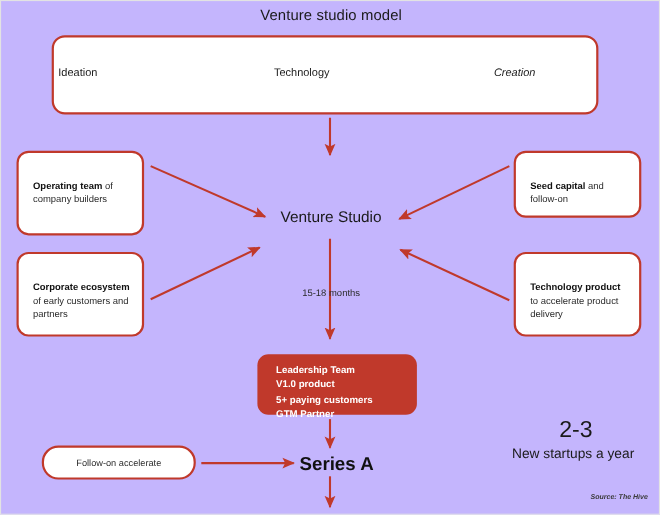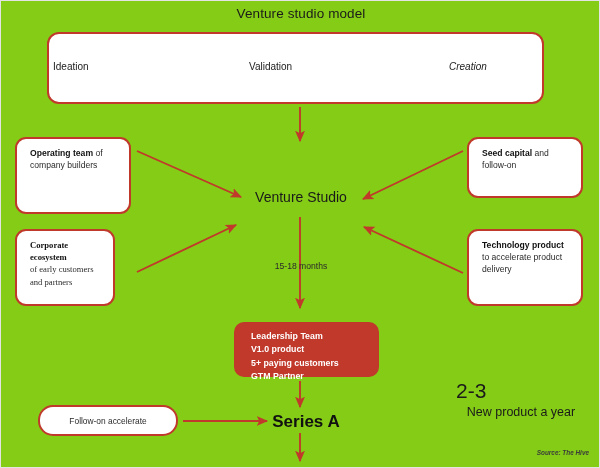--- a/index.html
+++ b/index.html
@@ -7,21 +7,21 @@
     padding: 0;
     background: #ffffff;
   }
   body {
     font-family: "Liberation Sans", sans-serif;
   }
   #canvas {
     position: relative;
     width: 600px;
     height: 468px;
-    background: #84cc16;
+    background: #c4b5fd;
     border: 1px solid #e3e3e3;
     box-sizing: border-box;
     overflow: hidden;
   }
   #svg-layer {
     position: absolute;
     left: 0;
     top: 0;
     width: 600px;
     height: 468px;
@@ -53,28 +53,28 @@
   }
   #stage-ideation { left: 52px; width: 96px; }
   #stage-validation { left: 248px; width: 104px; }
   #stage-creation { left: 448px; width: 96px; font-style: italic; }
 
   
   .side-box {
     border: 2.2px solid #c0392b;
     border-radius: 11px;
     background: #ffffff;
-    padding: 8px 11px 8px 13px;
+    padding: 24px 11px 8px 13px;
     font-size: 8.6px;
     line-height: 1.42;
     color: #2b2b2b;
   }
   .side-box b { color: #111111; font-weight: bold; }
   #box-operating    { left: 14px;  top: 136px; width: 116px; height: 77px; }
-  #box-corporate    { left: 14px;  top: 228px; width: 100px; height: 77px; font-family: Liberation Serif, serif; }
+  #box-corporate    { left: 14px;  top: 228px; width: 116px; height: 77px; }
   #box-seed         { left: 466px; top: 136px; width: 116px; height: 61px; }
   #box-technology   { left: 466px; top: 228px; width: 116px; height: 77px; }
 
   
   #venture-studio-label {
     left: 210px; top: 188px; width: 180px;
     text-align: center;
     font-size: 14px;
     color: #1a1a1a;
   }
@@ -115,21 +115,21 @@
     left: 230px; top: 411px; width: 150px;
     text-align: center;
     font-size: 17px;
     font-weight: bold;
     color: #111111;
   }
 
   
   #stat-number {
     left: 455px; top: 378px; width: 135px;
-    text-align: left;
+    text-align: center;
     font-size: 21px;
     color: #1a1a1a;
   }
   #stat-caption {
     left: 440px; top: 404px; width: 160px;
     text-align: center;
     font-size: 12.5px;
     color: #1a1a1a;
   }
 
@@ -173,21 +173,21 @@
       <line x1="182" y1="420" x2="266" y2="420"></line>
 
       <line x1="299" y1="432" x2="299" y2="460"></line>
     </g>
   </svg>
 
   <div class="abs" id="title">Venture studio model</div>
 
   <div class="abs" id="pipeline-box"></div>
   <div class="abs pipeline-label" id="stage-ideation">Ideation</div>
-  <div class="abs pipeline-label" id="stage-validation">Validation</div>
+  <div class="abs pipeline-label" id="stage-validation">Technology</div>
   <div class="abs pipeline-label" id="stage-creation">Creation</div>
 
   <div class="abs side-box" id="box-operating">
     <b>Operating team</b><span> of</span><br>
     <span>company builders</span>
   </div>
 
   <div class="abs side-box" id="box-corporate">
     <b>Corporate ecosystem</b><span></span><br>
     <span>of early customers and partners</span>
@@ -213,17 +213,17 @@
     <div>GTM Partner</div>
   </div>
 
   <div class="abs" id="box-followon">
     <span>Follow-on accelerate</span>
   </div>
 
   <div class="abs" id="series-a-label">Series A</div>
 
   <div class="abs" id="stat-number">2-3</div>
-  <div class="abs" id="stat-caption">New product a year</div>
+  <div class="abs" id="stat-caption">New startups a year</div>
 
   <div class="abs" id="source-note">Source: The Hive</div>
 
 </div>
 
 </body></html>

